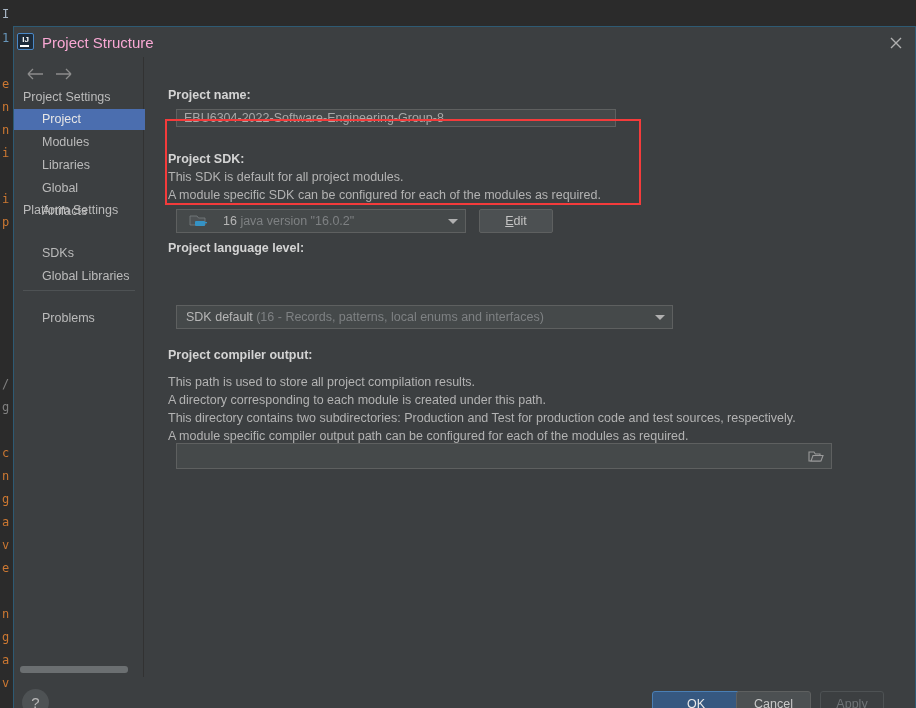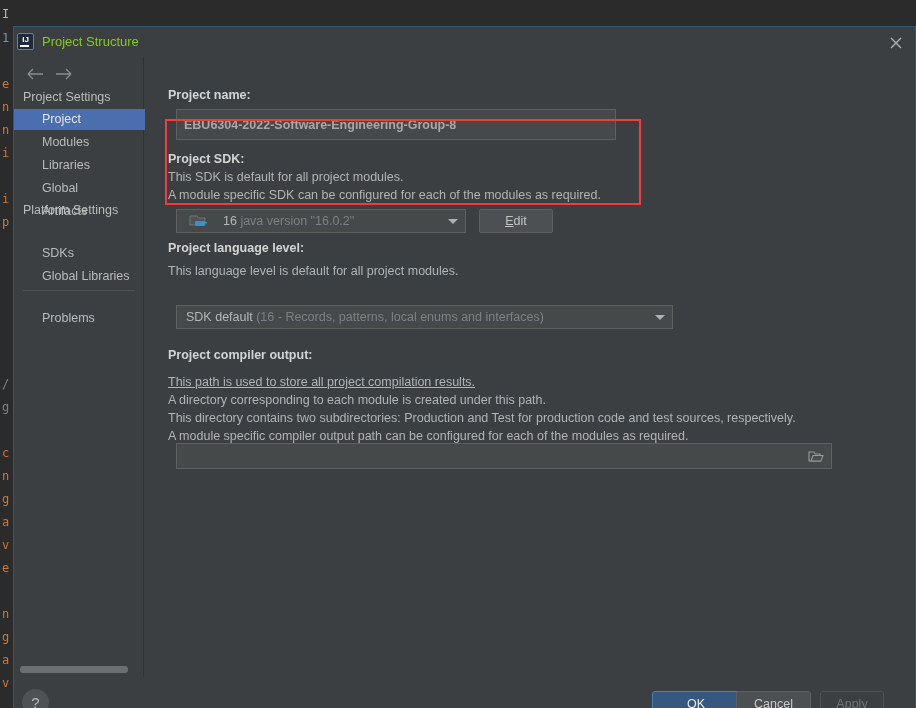--- a/index.html
+++ b/index.html
@@ -81,22 +81,22 @@
   }
   #app-icon .ij-bar {
     position: absolute;
     left: 2px; bottom: 2px;
     width: 9px; height: 2px;
     background: #ffffff;
   }
   #dialog-title {
     position: absolute;
     left: 28px; top: 7px;
-    font-size: 13px;
-    color: #84cc16;
+    font-size: 15px;
+    color: #f9a8d4;
   }
   #close-btn {
     position: absolute;
     right: 8px; top: 5px;
     width: 22px; height: 22px;
     cursor: pointer;
   }
   #close-btn svg { display: block; }
 
   
@@ -201,21 +201,21 @@
   .txtfield .val {
     position: absolute;
     left: 7px; top: 50%;
     transform: translateY(-50%);
     white-space: nowrap;
   }
 
   
   #project-name-field {
     left: 31px; top: 52px;
-    width: 440px; height: 31px; font-weight: bold;
+    width: 440px; height: 18px;
   }
 
   
   #sdk-highlight {
     position: absolute;
     left: 20px; top: 62px;
     width: 476px; height: 86px;
     border: 2px solid #f43b3b;
     box-sizing: border-box;
     pointer-events: none;
@@ -493,31 +493,30 @@
     </div>
 
     <div id="edit-sdk-btn">
       <span class="blbl">
           <span class="mnemonic">E</span>
           <span>dit</span>
         </span>
     </div>
 
     <div class="sec-title" style="left:23px; top:184px;">Project language level:</div>
-    <div class="sec-desc" style="left:23px; top:207px;">This language level is default for all project modules.</div>
 
     <div class="combo" id="lang-combo">
       <span class="ctext"><span>SDK default</span><span>&nbsp;</span><span class="cdim">(16 - Records, patterns, local enums and interfaces)</span></span>
       <span class="arrowbox" style="border-left:none;">
           <span class="arrow"></span>
         </span>
     </div>
 
     <div class="sec-title" style="left:23px; top:291px;">Project compiler output:</div>
-    <div class="sec-desc" style="left:23px; top:318px;text-decoration:underline;">This path is used to store all project compilation results.</div>
+    <div class="sec-desc" style="left:23px; top:318px;">This path is used to store all project compilation results.</div>
     <div class="sec-desc" style="left:23px; top:336px;">A directory corresponding to each module is created under this path.</div>
     <div class="sec-desc" style="left:23px; top:354px;">This directory contains two subdirectories: Production and Test for production code and test sources, respectively.</div>
     <div class="sec-desc" style="left:23px; top:372px;">A module specific compiler output path can be configured for each of the modules as required.</div>
 
     <div id="output-field">
       <span class="val" style="position:absolute;left:7px;top:50%;transform:translateY(-50%);"></span>
       <span id="browse-btn">
         <svg width="16" height="14" viewBox="0 0 16 14">
           <path d="M1 3 L6 3 L7.3 5 L12 5 L12 12 L1 12 Z" fill="none" stroke="#9a9a9a" stroke-width="1.1"></path>
           <path d="M3 12 L5 6.5 L15 6.5 L13 12 Z" fill="#4b4e50" stroke="#9a9a9a" stroke-width="1.1"></path>

